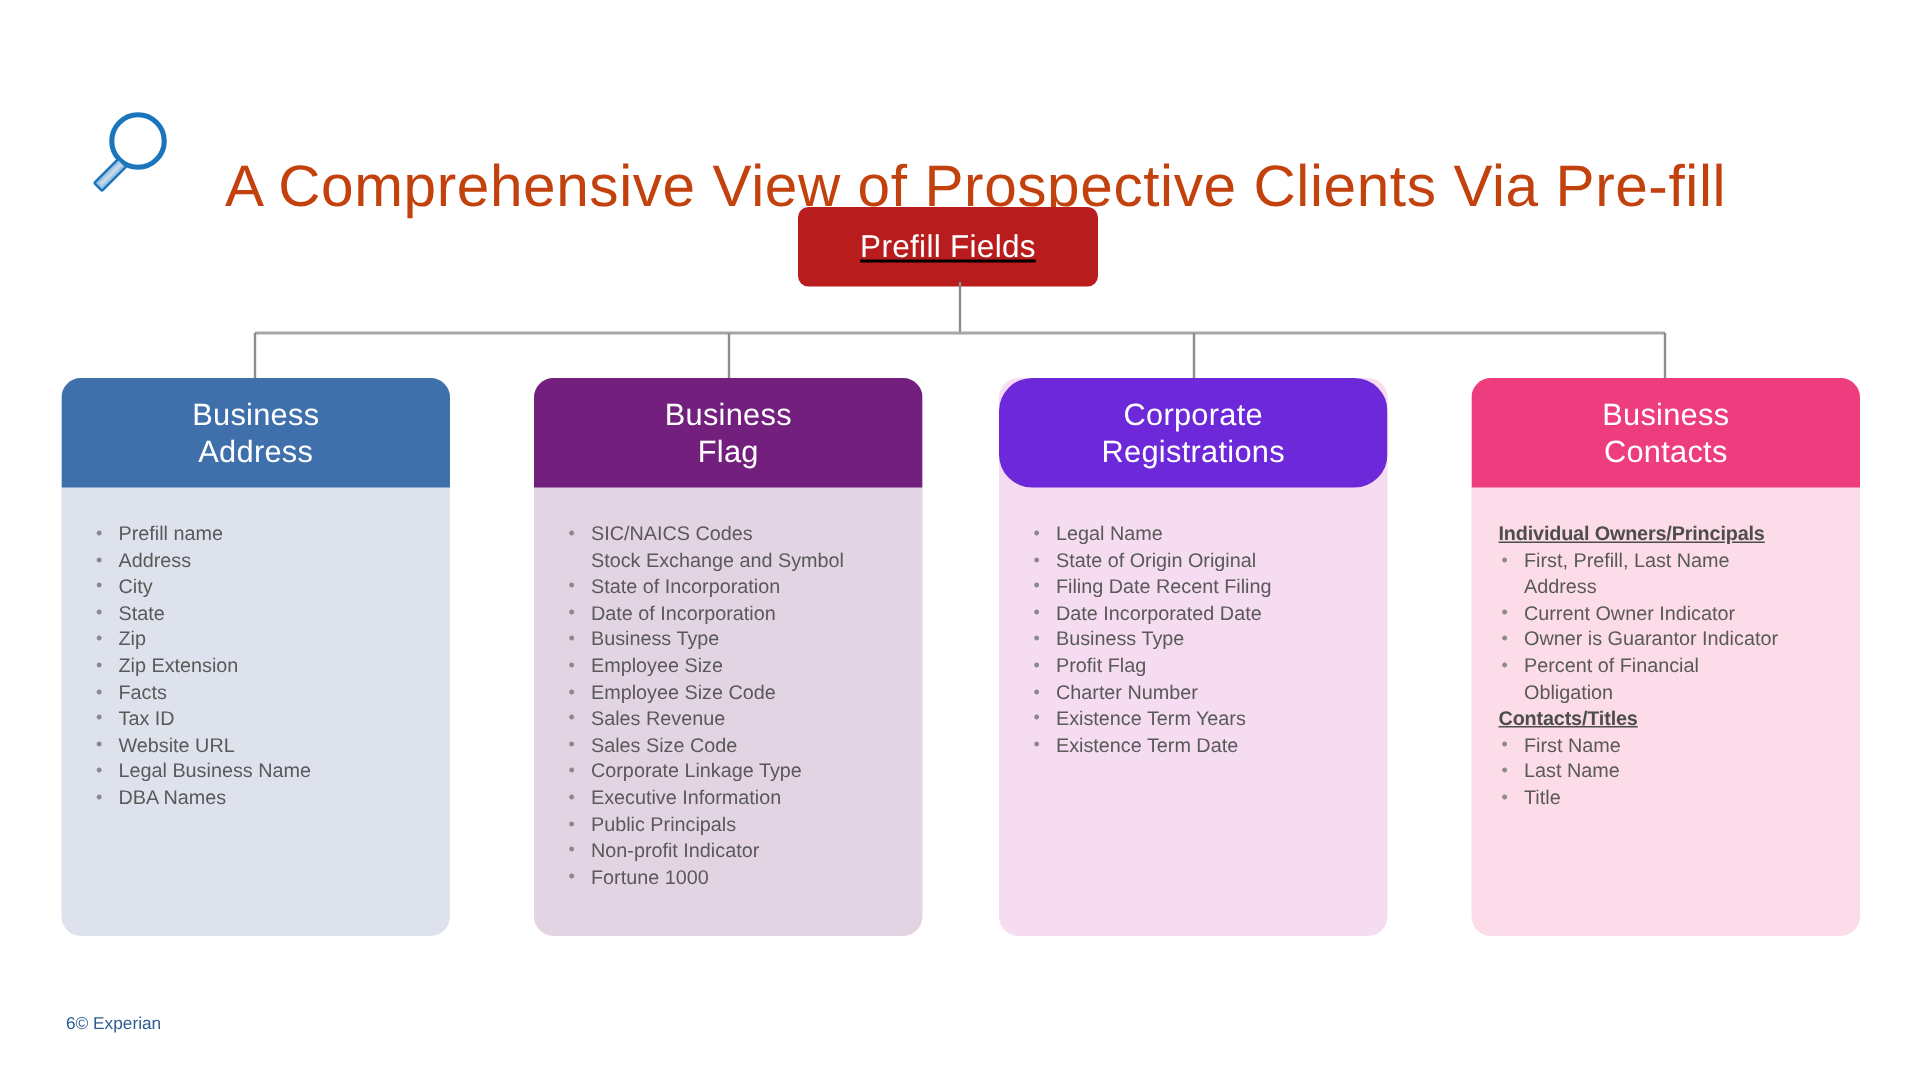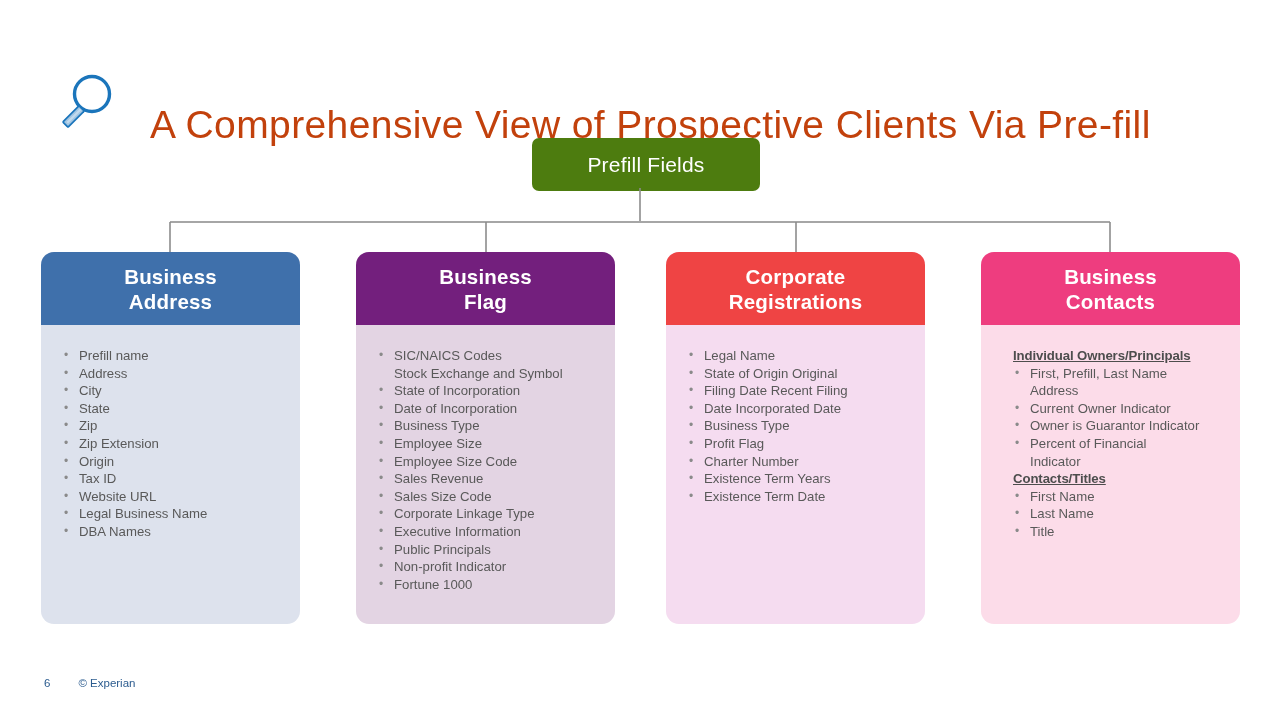--- a/index.html
+++ b/index.html
@@ -41,26 +41,27 @@
     letter-spacing: 0.4px;
     white-space: nowrap;
     font-weight: 400;
     margin-top: 14px;
   }
 
   
   #root-node {
     position: absolute;
     left: 532px; top: 138px;
-    width: 228px; height: 53px;
-    background: #4d7c0f;
+    width: 200px; height: 53px;
+    background: #b91c1c;
     border-radius: 7px;
     display: flex;
     align-items: center;
     justify-content: center;
+    text-decoration: underline;
   }
   #root-node-label {
     color: #ffffff;
     font-size: 21px;
     font-weight: 400;
     letter-spacing: 0.2px;
   }
 
   
   #connectors {
@@ -93,41 +94,41 @@
   .column.c3 { left: 981px; background: #fcdce9; }
 
   .col-header {
     height: 73px;
     flex: 0 0 73px;
     display: flex;
     flex-direction: column;
     align-items: center;
     justify-content: center;
     color: #ffffff;
-    font-weight: bold;
+    font-weight: normal;
     font-size: 20.5px;
     line-height: 25px;
     text-align: center;
     letter-spacing: 0.2px;
   }
   .col-header .ln { display: block; }
 
   .column.c0 .col-header { background: #3f70ab; }
   .column.c1 .col-header { background: #731f7d; }
-  .column.c2 .col-header { background: #ef4444; }
+  .column.c2 .col-header { background: #6d28d9; border-radius: 22px; }
   .column.c3 .col-header { background: #ee3d7f; }
 
   .col-body {
     flex: 1 1 auto;
     padding: 22px 10px 10px 21px;
     font-size: 13.2px;
     line-height: 17.6px;
     color: #595959;
   }
-  .column.c3 .col-body { padding-left: 32px; }
+  .column.c3 .col-body { padding-left: 18px; }
 
   .item {
     position: relative;
     padding-left: 17px;
     white-space: nowrap;
   }
   .item .bullet {
     position: absolute;
     left: 2px;
     top: 0;
@@ -150,21 +151,21 @@
   #footer {
     position: absolute;
     left: 0; top: 670px;
     width: 1280px; height: 26px;
     display: flex;
     align-items: center;
     font-size: 11.5px;
     color: #2c5c8f;
   }
   #footer-page-number { margin-left: 44px; }
-  #footer-copyright { margin-left: 28px; }
+  #footer-copyright { }
 </style>
 </head>
 <body>
 
 <div id="slide">
 
   <div id="title-row">
     <div id="search-icon">
       <svg width="66" height="66" viewBox="0 0 66 66">
         <circle cx="40" cy="24" r="17.5" fill="none" stroke="#1b75bb" stroke-width="3.4"></circle>
@@ -202,21 +203,21 @@
         <span class="ln">Business</span>
         <span class="ln">Address</span>
       </div>
       <div class="col-body">
         <div class="item"><span class="bullet">•</span><span>Prefill name</span></div>
         <div class="item"><span class="bullet">•</span><span>Address</span></div>
         <div class="item"><span class="bullet">•</span><span>City</span></div>
         <div class="item"><span class="bullet">•</span><span>State</span></div>
         <div class="item"><span class="bullet">•</span><span>Zip</span></div>
         <div class="item"><span class="bullet">•</span><span>Zip Extension</span></div>
-        <div class="item"><span class="bullet">•</span><span>Origin</span></div>
+        <div class="item"><span class="bullet">•</span><span>Facts</span></div>
         <div class="item"><span class="bullet">•</span><span>Tax ID</span></div>
         <div class="item"><span class="bullet">•</span><span>Website URL</span></div>
         <div class="item"><span class="bullet">•</span><span>Legal Business Name</span></div>
         <div class="item"><span class="bullet">•</span><span>DBA Names</span></div>
       </div>
     </div>
 
     <div class="column c1">
       <div class="col-header">
         <span class="ln">Business</span>
@@ -263,21 +264,21 @@
         <span class="ln">Business</span>
         <span class="ln">Contacts</span>
       </div>
       <div class="col-body">
         <div class="subhead">Individual Owners/Principals</div>
         <div class="item"><span class="bullet">•</span><span>First, Prefill,  Last Name</span></div>
         <div class="item cont"><span>Address</span></div>
         <div class="item"><span class="bullet">•</span><span>Current Owner Indicator</span></div>
         <div class="item"><span class="bullet">•</span><span>Owner is Guarantor Indicator</span></div>
         <div class="item"><span class="bullet">•</span><span>Percent of Financial</span></div>
-        <div class="item cont"><span>Indicator</span></div>
+        <div class="item cont"><span>Obligation</span></div>
         <div class="subhead">Contacts/Titles</div>
         <div class="item"><span class="bullet">•</span><span>First Name</span></div>
         <div class="item"><span class="bullet">•</span><span>Last Name</span></div>
         <div class="item"><span class="bullet">•</span><span>Title</span></div>
       </div>
     </div>
 
   </div>
 
   <div id="footer">

